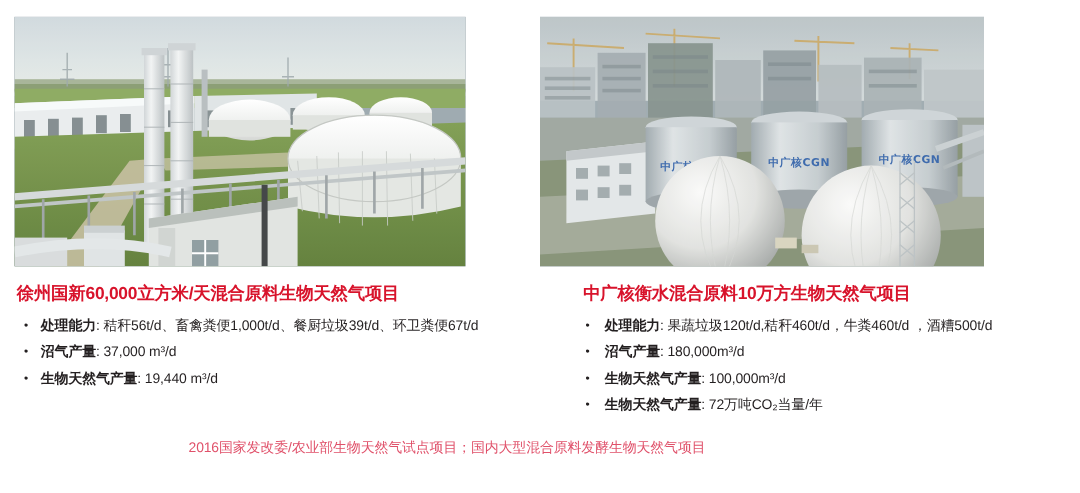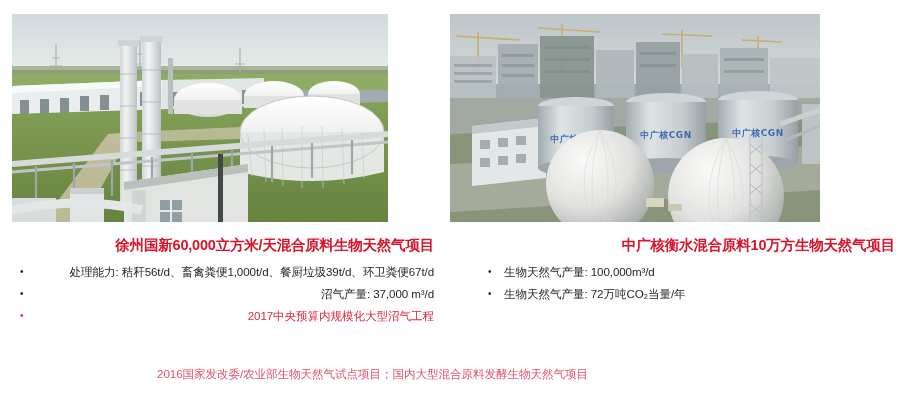--- a/index.html
+++ b/index.html
@@ -25,33 +25,33 @@
   #photo-left  { left: 12px;  top: 14px; width: 376px; height: 208px; }
   #photo-right { left: 450px; top: 14px; width: 370px; height: 208px; }
 
   .photo svg { display: block; width: 100%; height: 100%; }
 
   
   .col {
     position: absolute;
     top: 236px;
   }
-  #col-left  { left: 14px;  width: 420px; text-align: right; }
+  #col-left  { left: 14px;  width: 420px; }
   #col-right { left: 460px; width: 435px; }
 
   .proj-title {
     color: #d8132b;
     font-weight: bold;
     font-size: 14.5px;
     line-height: 18px;
     letter-spacing: -0.2px;
     white-space: nowrap;
     margin: 0 0 7px 0;
   }
-  #col-right .proj-title { padding-left: 26px; text-align: right; }
+  #col-right .proj-title { padding-left: 26px; }
 
   ul.bullets {
     list-style: none;
     margin: 0;
     padding: 0;
   }
   ul.bullets li {
     position: relative;
     padding-left: 20px;
     font-size: 11.6px;
@@ -66,21 +66,21 @@
     position: absolute;
     left: 6px;
     top: 0;
     font-size: 10px;
   }
   #col-right ul.bullets li::before { left: 28px; }
 
   li.red, li.red::before { color: #e0273c; }
   li.dark, li.dark::before { color: #231f20; }
 
-  .lbl { font-weight: normal; }
+  .lbl { font-weight: bold; }
 
   .footnote {
     position: absolute;
     left: 0;
     top: 366px;
     width: 745px;
     text-align: center;
     color: #e0516a;
     font-size: 11.6px;
     line-height: 16px;
@@ -342,25 +342,27 @@
 
     <rect x="0" y="0" width="370" height="208" fill="#dfe3e2" opacity="0.10"></rect>
   </svg>
 </div>
 
 <div class="col" id="col-left">
   <div class="proj-title">徐州国新60,000立方米/天混合原料生物天然气项目</div>
   <ul class="bullets">
     <li class="dark"><span class="lbl">处理能力</span><span>: </span><span>秸秆56t/d、畜禽粪便1,000t/d、餐厨垃圾39t/d、环卫粪便67t/d</span></li>
     <li class="dark"><span class="lbl">沼气产量</span><span>: </span><span>37,000 m³/d</span></li>
-    <li class="red"><span>2017中央预算内规模化大型沼气工程</span></li>
+    <li class="dark"><span class="lbl">生物天然气产量</span><span>: </span><span> 19,440 m³/d</span></li>
   </ul>
 </div>
 
 <div class="col" id="col-right">
   <div class="proj-title">中广核衡水混合原料10万方生物天然气项目</div>
   <ul class="bullets">
+    <li class="dark"><span class="lbl">处理能力</span><span>: </span><span>果蔬垃圾120t/d,秸秆460t/d，牛粪460t/d ，酒糟500t/d</span></li>
+    <li class="dark"><span class="lbl">沼气产量</span><span>: </span><span>180,000m³/d</span></li>
     <li class="dark"><span class="lbl">生物天然气产量</span><span>: </span><span>100,000m³/d</span></li>
     <li class="dark"><span class="lbl">生物天然气产量</span><span>: </span><span>72万吨CO₂当量/年</span></li>
   </ul>
 </div>
 
 <div class="footnote">2016国家发改委/农业部生物天然气试点项目；国内大型混合原料发酵生物天然气项目</div>
 
 </body></html>

